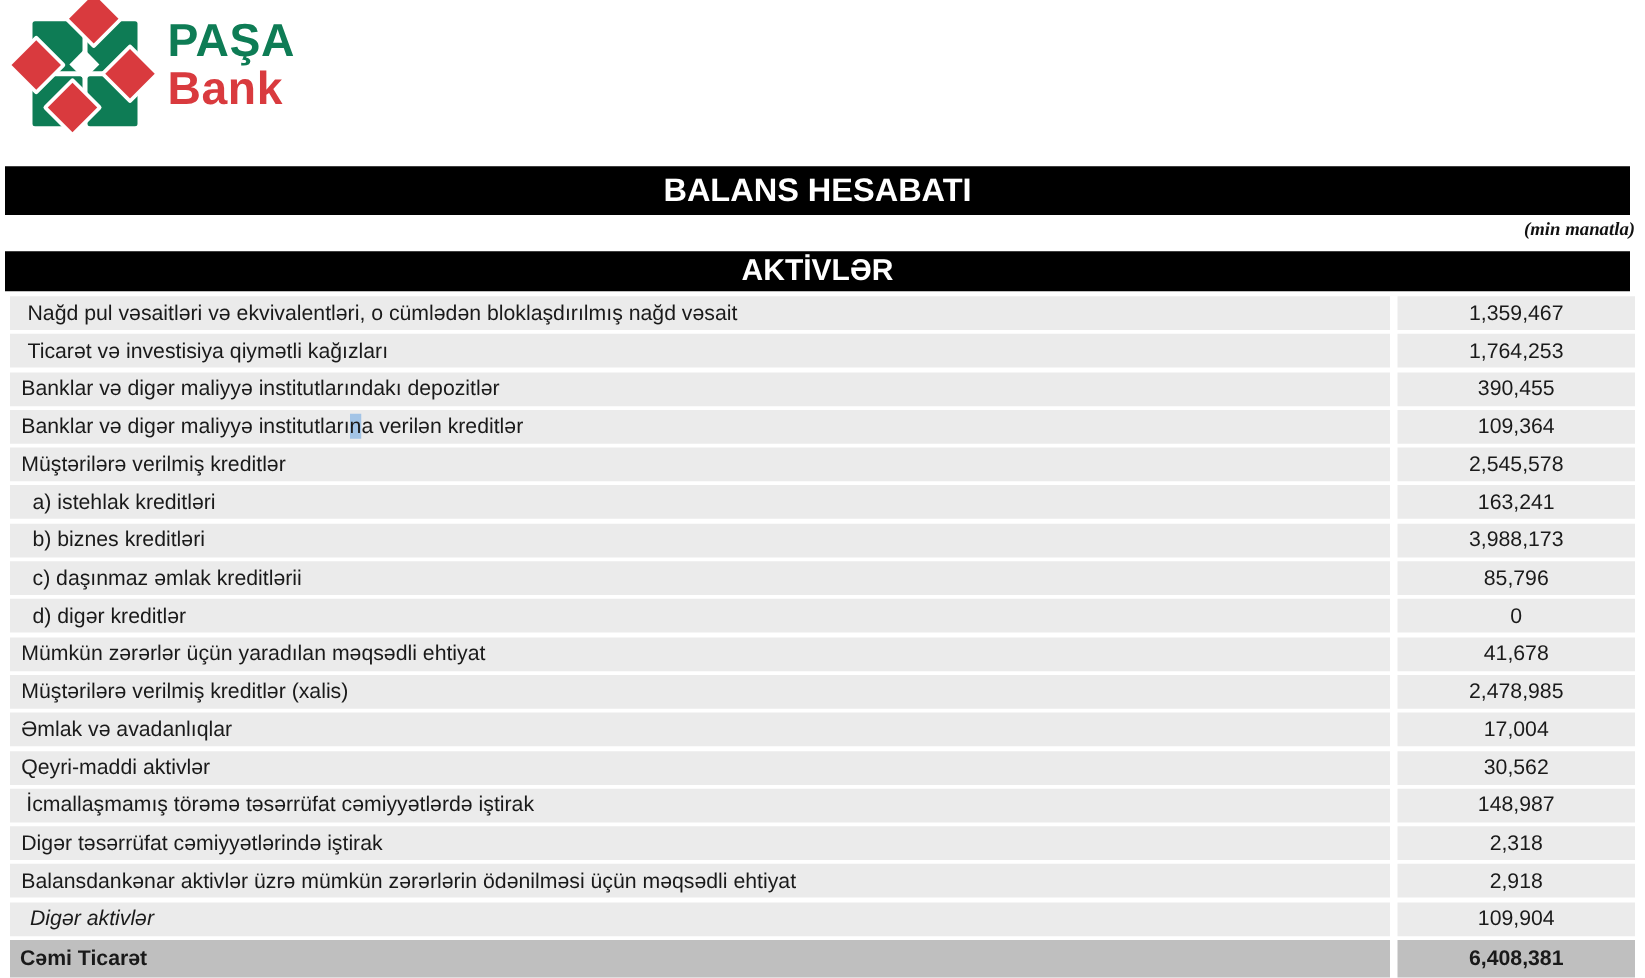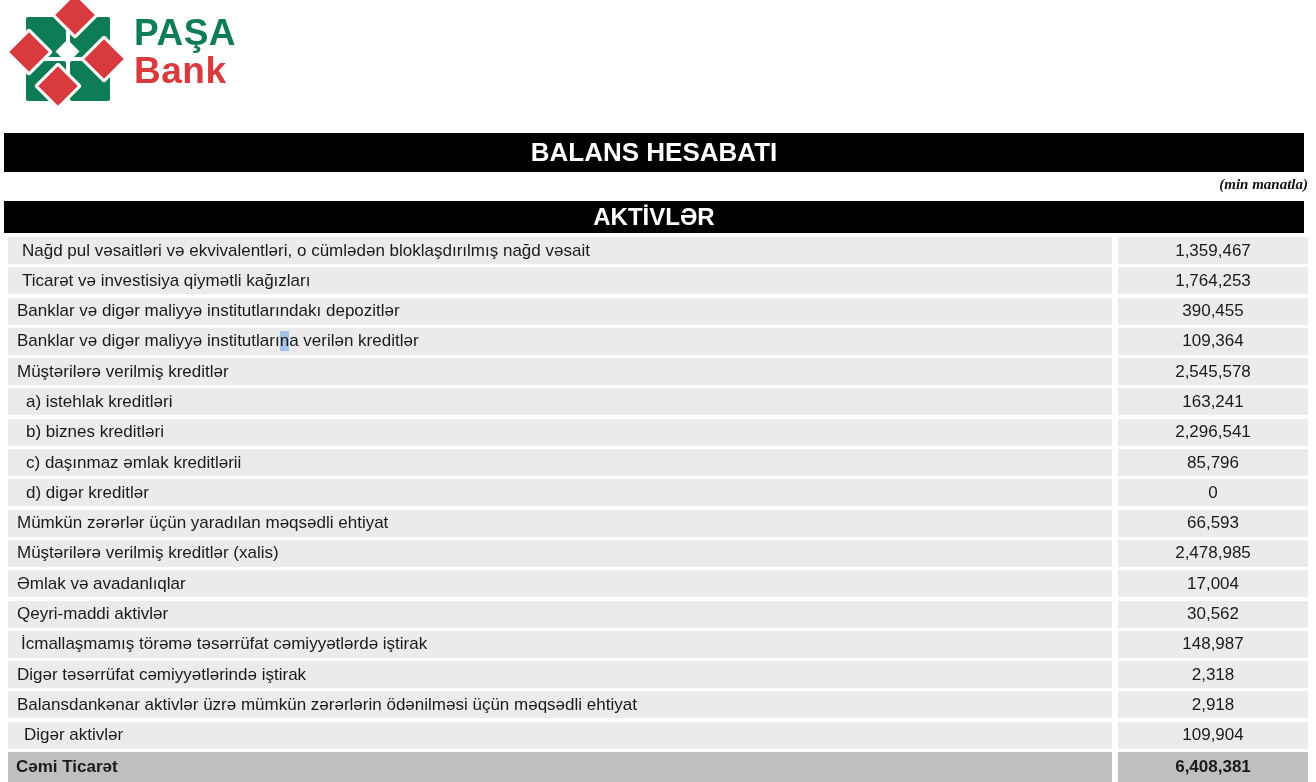--- a/index.html
+++ b/index.html
@@ -134,36 +134,36 @@
       <div class="cell value">2,545,578</div>
     </div>
     <div class="row">
       <div class="cell label" style="padding-left: 18px;">a) istehlak kreditləri</div>
       <div class="gap"></div>
       <div class="cell value">163,241</div>
     </div>
     <div class="row">
       <div class="cell label" style="padding-left: 18px;">b) biznes kreditləri</div>
       <div class="gap"></div>
-      <div class="cell value">2,296,541</div>
+      <div class="cell value">3,988,173</div>
     </div>
     <div class="row">
       <div class="cell label" style="padding-left: 18px;">c) daşınmaz əmlak kreditlərii</div>
       <div class="gap"></div>
       <div class="cell value">85,796</div>
     </div>
     <div class="row">
       <div class="cell label" style="padding-left: 18px;">d) digər kreditlər</div>
       <div class="gap"></div>
       <div class="cell value">0</div>
     </div>
     <div class="row">
       <div class="cell label" style="padding-left: 9px;">Mümkün zərərlər üçün yaradılan məqsədli ehtiyat</div>
       <div class="gap"></div>
-      <div class="cell value">66,593</div>
+      <div class="cell value">41,678</div>
     </div>
     <div class="row">
       <div class="cell label" style="padding-left: 9px;">Müştərilərə verilmiş kreditlər (xalis)</div>
       <div class="gap"></div>
       <div class="cell value">2,478,985</div>
     </div>
     <div class="row">
       <div class="cell label" style="padding-left: 9px;">Əmlak və avadanlıqlar</div>
       <div class="gap"></div>
       <div class="cell value">17,004</div>
@@ -182,21 +182,21 @@
       <div class="cell label" style="padding-left: 9px;">Digər təsərrüfat cəmiyyətlərində iştirak</div>
       <div class="gap"></div>
       <div class="cell value">2,318</div>
     </div>
     <div class="row">
       <div class="cell label" style="padding-left: 9px;">Balansdankənar aktivlər üzrə mümkün zərərlərin ödənilməsi üçün məqsədli ehtiyat</div>
       <div class="gap"></div>
       <div class="cell value">2,918</div>
     </div>
     <div class="row">
-      <div class="cell label" style="padding-left: 16px;">Digər aktivlər</div>
+      <div class="cell label" style="padding-left: 16px; font-style: italic;">Digər aktivlər</div>
       <div class="gap"></div>
       <div class="cell value">109,904</div>
     </div>
     <div class="row total">
       <div class="cell label" style="padding-left: 8px;">Cəmi Ticarət</div>
       <div class="gap"></div>
       <div class="cell value">6,408,381</div>
     </div>
   </div>
 

